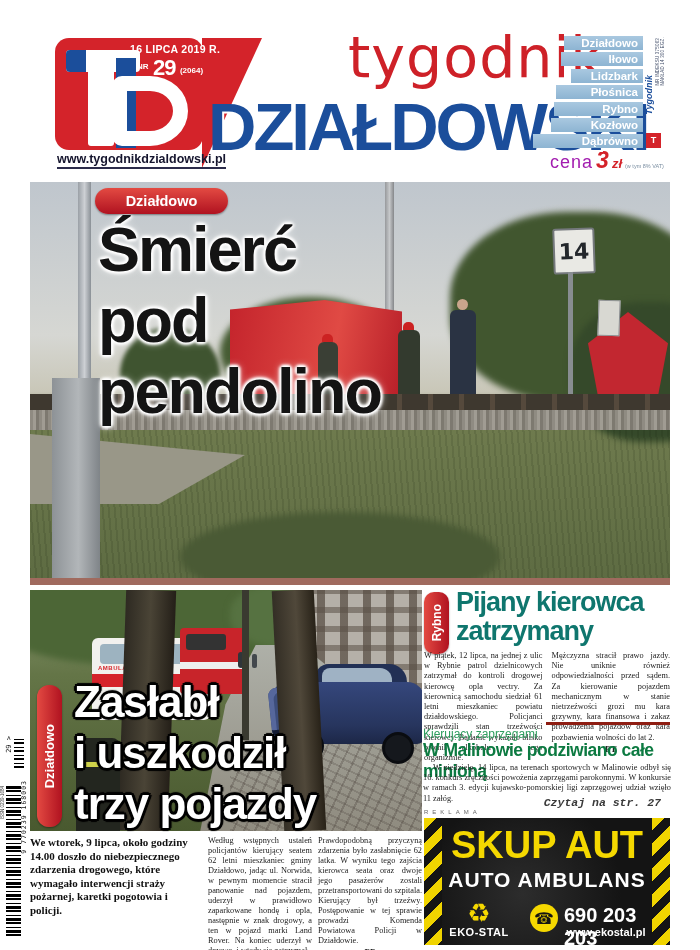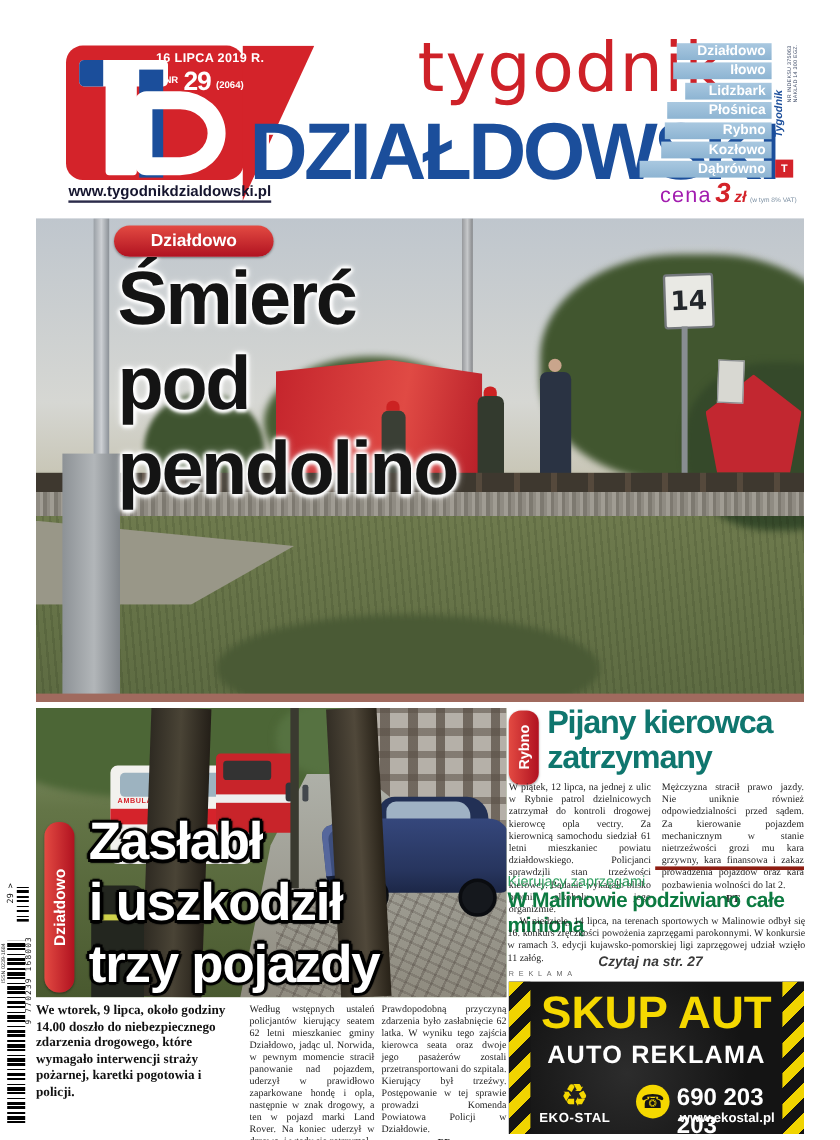--- a/index.html
+++ b/index.html
@@ -160,22 +160,22 @@
   .tag-rybno span{writing-mode:vertical-rl;transform:rotate(180deg);color:#fff;font-size:12px;font-weight:bold;}
   .hl-drunk{left:456px;top:588px;}
   .hl-drunk div{font-size:27px;line-height:29px;font-weight:800;letter-spacing:-1px;color:#0f766e;}
   .drunk-cols{left:424px;top:651px;width:246px;display:grid;grid-template-columns:1fr 1fr;gap:9px;}
   .news-col{font-family:"Liberation Serif",serif;font-size:8.3px;line-height:10.2px;text-align:justify;color:#222;}
   .hr-red{left:546px;top:722px;width:124px;height:3px;background:#8e1d12;}
   .kicker{left:423px;top:727px;font-size:12px;color:#2f9e5f;}
   .hl-green{left:423px;top:740px;font-size:17.5px;font-weight:800;letter-spacing:-.5px;color:#0c7a41;}
   .harness-body{left:423px;top:763px;width:248px;font-family:"Liberation Serif",serif;
                 font-size:8.3px;line-height:10.2px;text-align:justify;color:#222;text-indent:10px;}
-  .cta-27{left:423px;top:796px;width:238px;text-align:center;font-size:11.5px;font-weight:bold;
-          font-style:italic;color:#3a3a3a;cursor:pointer;}
+  .cta-27{left:423px;top:796px;width:238px;text-align:right;font-size:11.5px;font-weight:bold;
+          font-style:italic;color:#3a3a3a;cursor:pointer;font-family:Liberation Mono, monospace;}
   .reklama{left:424px;top:809px;font-size:6px;letter-spacing:4px;color:#666;}
 
   
   .ad{left:424px;top:818px;width:246px;height:127px;background:#141414;overflow:hidden;
       background-image:radial-gradient(circle at 40% 60%,rgba(90,90,90,.35),rgba(0,0,0,0) 60%);}
   .hazard{position:absolute;top:0;width:18px;height:127px;
           background:repeating-linear-gradient(135deg,#f0d400 0 9px,#141414 9px 18px);}
   .hazard-l{left:0;}
   .hazard-r{right:0;}
   .ad-line1{position:absolute;left:18px;top:6px;width:210px;text-align:center;color:#f5d800;
@@ -350,21 +350,21 @@
   <div class="abs kicker">Kierujący zaprzęgami</div>
   <div class="abs hl-green">W Malinowie podziwiano całe minioną</div>
   <div class="abs harness-body">W niedzielę, 14 lipca, na terenach sportowych w Malinowie odbył się 16. konkurs zręczności powożenia zaprzęgami parokonnymi. W konkursie w ramach 3. edycji kujawsko-pomorskiej ligi zaprzęgowej udział wzięło 11 załóg.</div>
   <div class="abs cta-27">Czytaj na str. 27</div>
 
   <div class="abs reklama">REKLAMA</div>
   <div class="abs ad">
     <div class="hazard hazard-l"></div>
     <div class="hazard hazard-r"></div>
     <div class="ad-line1">SKUP AUT</div>
-    <div class="ad-line2">AUTO REKLAMA</div>
+    <div class="ad-line2">AUTO AMBULANS</div>
     <div class="ad-brandbox">
       <div class="ad-recycle">♻</div>
       <div class="ad-brand">EKO-STAL</div>
     </div>
     <div class="ad-phone-ic">☎</div>
     <div class="ad-phone">690 203 203</div>
     <div class="ad-site">www.ekostal.pl</div>
   </div>
 
   <div class="abs spine">

